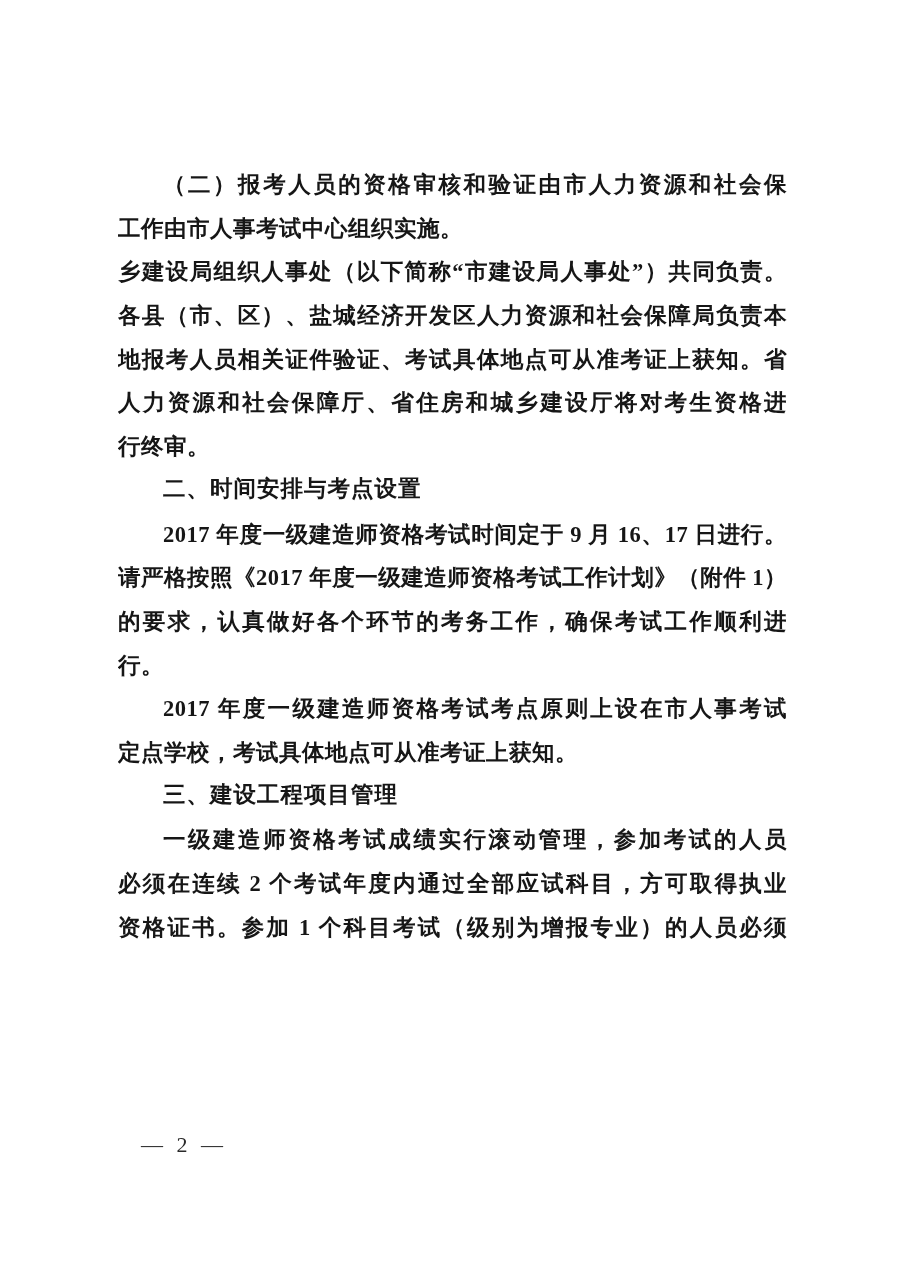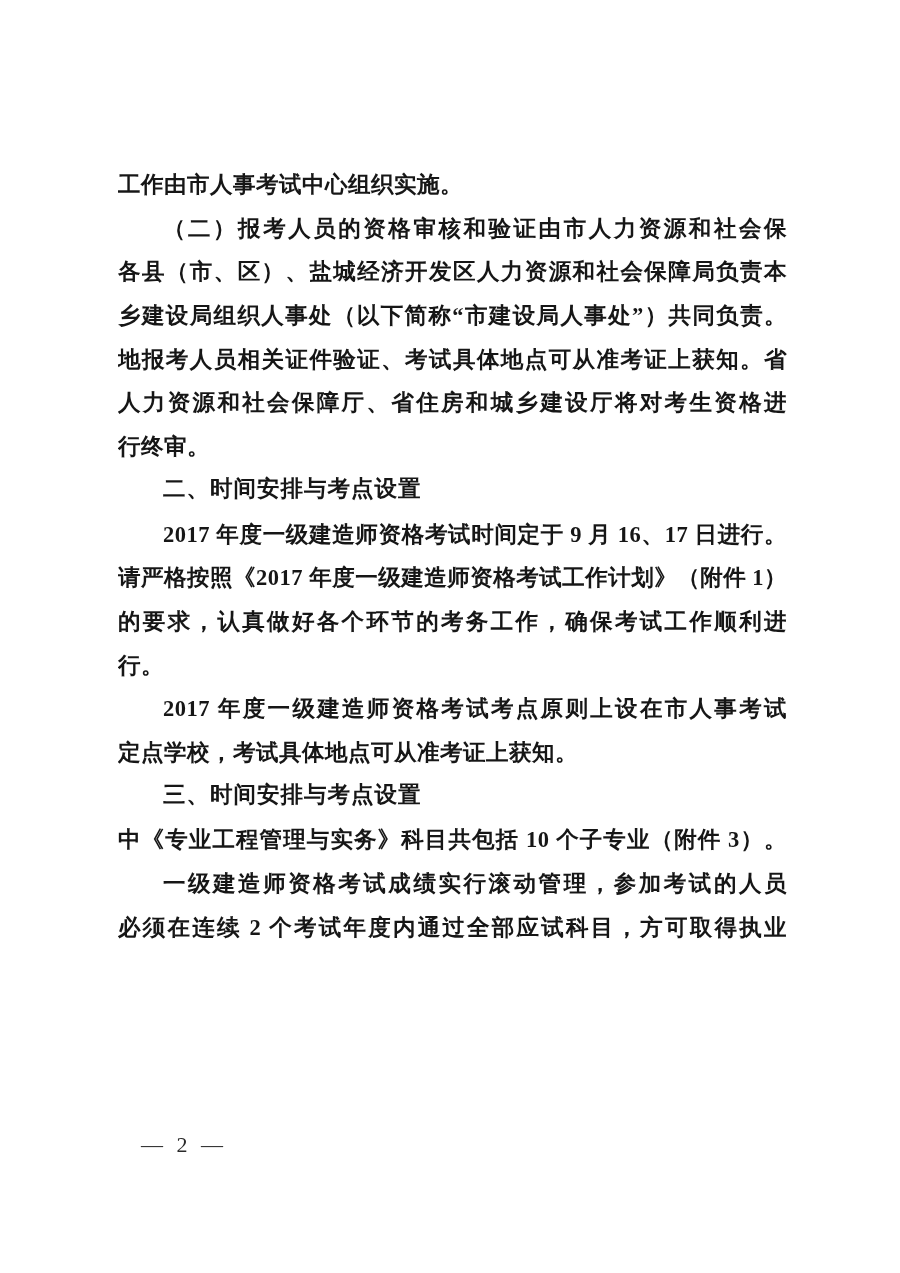--- a/index.html
+++ b/index.html
@@ -56,34 +56,34 @@
     font-family: "Liberation Serif", "DejaVu Serif", serif;
     word-spacing: 6px;
     letter-spacing: 1px;
   }
 </style>
 </head>
 <body>
 
 <div class="page">
   <div class="content">
+    <div class="line indent fill">（二）报考人员的资格审核和验证由市人力资源和社会保</div>
     <div class="line">工作由市人事考试中心组织实施。</div>
-    <div class="line indent fill">（二）报考人员的资格审核和验证由市人力资源和社会保</div>
+    <div class="line fill">乡建设局组织人事处（以下简称“市建设局人事处”）共同负责。</div>
     <div class="line fill">各县（市、区）、盐城经济开发区人力资源和社会保障局负责本</div>
-    <div class="line fill">乡建设局组织人事处（以下简称“市建设局人事处”）共同负责。</div>
     <div class="line fill">地报考人员相关证件验证、考试具体地点可从准考证上获知。省</div>
     <div class="line fill">人力资源和社会保障厅、省住房和城乡建设厅将对考生资格进</div>
     <div class="line">行终审。</div>
     <div class="line indent heading">二、时间安排与考点设置</div>
     <div class="line indent fill">2017 年度一级建造师资格考试时间定于 9 月 16、17 日进行。</div>
     <div class="line fill">请严格按照《2017 年度一级建造师资格考试工作计划》（附件 1）</div>
     <div class="line fill">的要求，认真做好各个环节的考务工作，确保考试工作顺利进</div>
     <div class="line">行。</div>
     <div class="line indent fill">2017 年度一级建造师资格考试考点原则上设在市人事考试</div>
     <div class="line">定点学校，考试具体地点可从准考证上获知。</div>
-    <div class="line indent heading">三、时间安排与考点设置</div>
-    <div class="line fill">中《专业工程管理与实务》科目共包括 10 个子专业（附件 3）。</div>
+    <div class="line indent heading">三、建设工程项目管理</div>
     <div class="line indent fill">一级建造师资格考试成绩实行滚动管理，参加考试的人员</div>
     <div class="line fill">必须在连续 2 个考试年度内通过全部应试科目，方可取得执业</div>
+    <div class="line fill">资格证书。参加 1 个科目考试（级别为增报专业）的人员必须</div>
   </div>
 
   <div class="footer">— 2 —</div>
 </div>
 
 </body></html>

